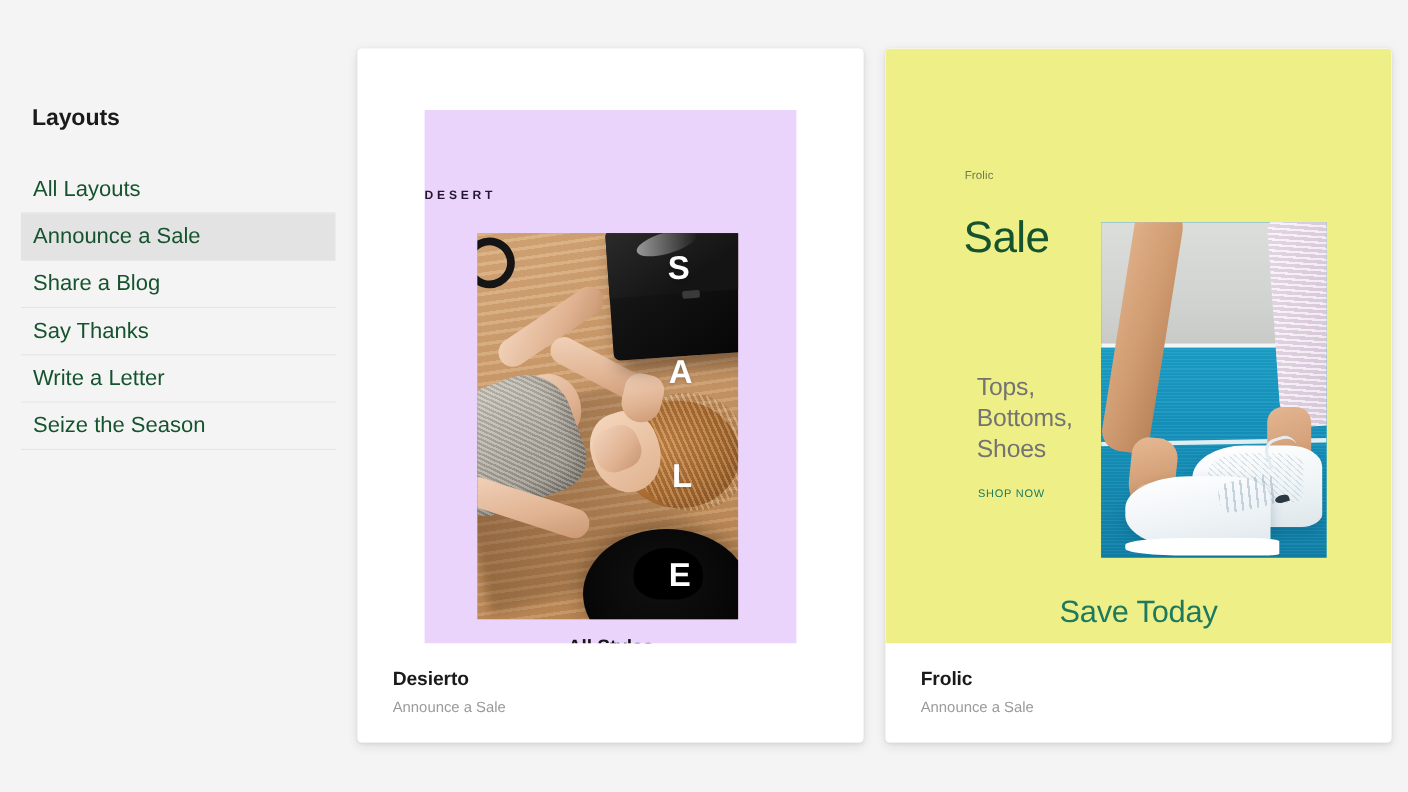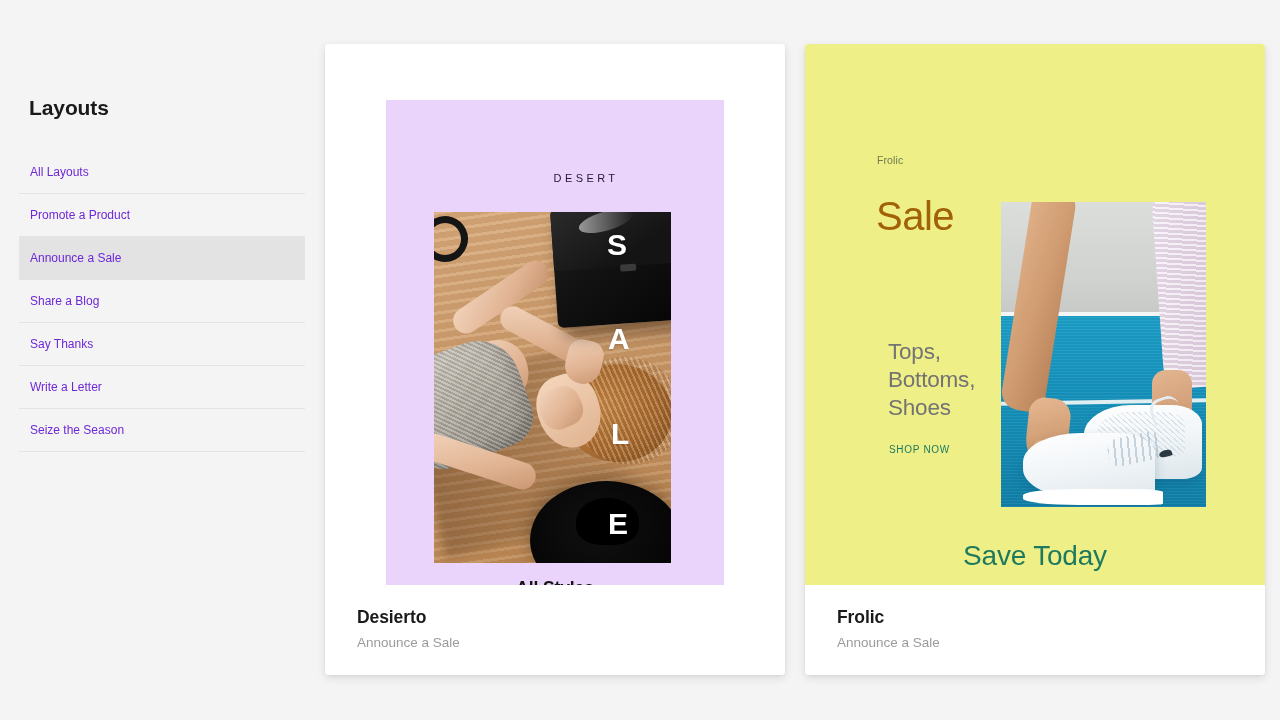--- a/index.html
+++ b/index.html
@@ -48,22 +48,22 @@
     width: 286px;
     list-style: none;
   }
 
   .nav-item {
     position: relative;
     height: 43px;
     display: flex;
     align-items: center;
     padding-left: 11px;
-    font-size: 12px;
-    color: #6d28d9;
+    font-size: 20px;
+    color: #14532d;
     border-bottom: 1px solid #e4e4e4;
     cursor: pointer;
   }
 
   .nav-item:last-child { border-bottom: 1px solid #e4e4e4; }
 
   .nav-item.selected {
     background: #e3e3e3;
     border-bottom-color: transparent;
   }
@@ -123,26 +123,25 @@
     width: 338px;
     height: 540px;
     background: #ebd4fb;
   }
 
   .desert-title {
     position: absolute;
     top: 72px;
     left: 0;
     width: 100%;
-    text-align: center;
+    text-align: left;
     font-size: 11px;
-    font-weight: normal;
+    font-weight: bold;
     letter-spacing: 3.4px;
     color: #241630;
-    margin-left: 31px;
   }
 
   .desert-photo {
     position: absolute;
     left: 48px;
     top: 112px;
     width: 237px;
     height: 351px;
     overflow: hidden;
     background: #c89a6d;
@@ -370,21 +369,21 @@
     font-size: 10.5px;
     color: #6f7a4c;
     letter-spacing: 0.1px;
   }
 
   .frolic-sale {
     position: absolute;
     left: 71px;
     top: 152px;
     font-size: 40px;
-    color: #a16207;
+    color: #14532d;
     letter-spacing: -0.5px;
     line-height: 1;
   }
 
   .frolic-cats {
     position: absolute;
     left: 83px;
     top: 294px;
     font-size: 22.5px;
     line-height: 28px;
@@ -563,23 +562,20 @@
 </head>
 <body>
 
 <div id="app">
 
   <nav class="sidebar">
     <div class="sidebar-title">Layouts</div>
     <ul class="nav-list">
       <li class="nav-item">
         <span>All Layouts</span>
-      </li>
-      <li class="nav-item">
-        <span>Promote a Product</span>
       </li>
       <li class="nav-item selected">
         <span>Announce a Sale</span>
       </li>
       <li class="nav-item">
         <span>Share a Blog</span>
       </li>
       <li class="nav-item">
         <span>Say Thanks</span>
       </li>

